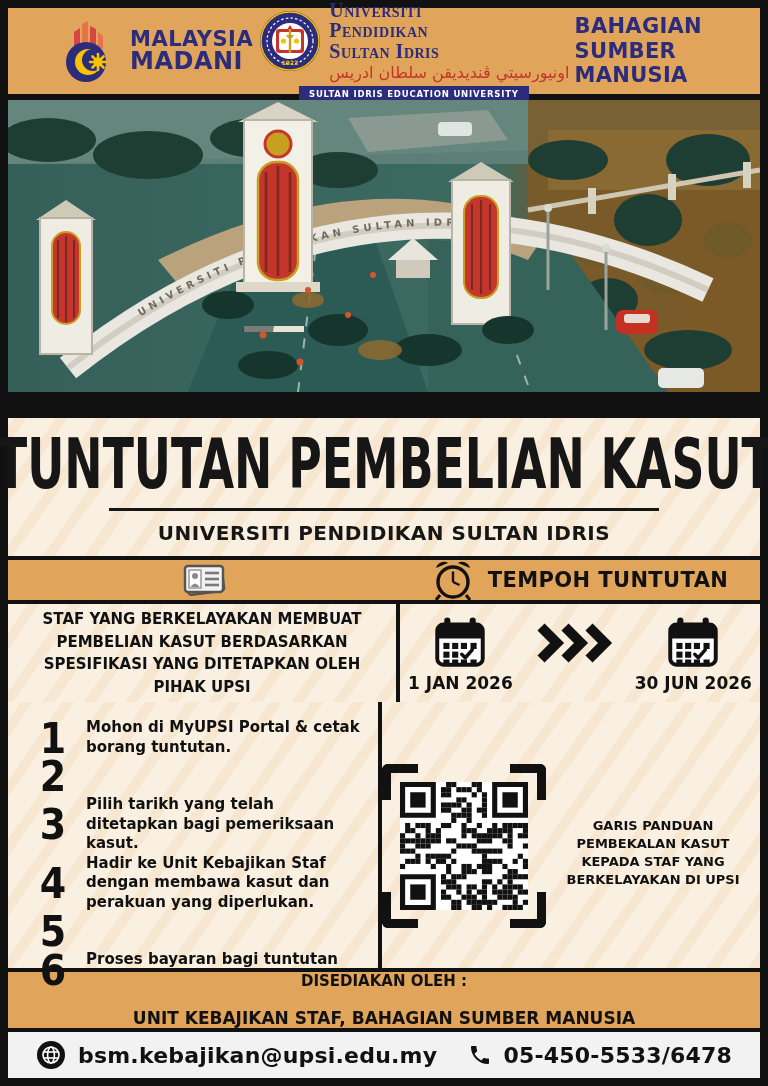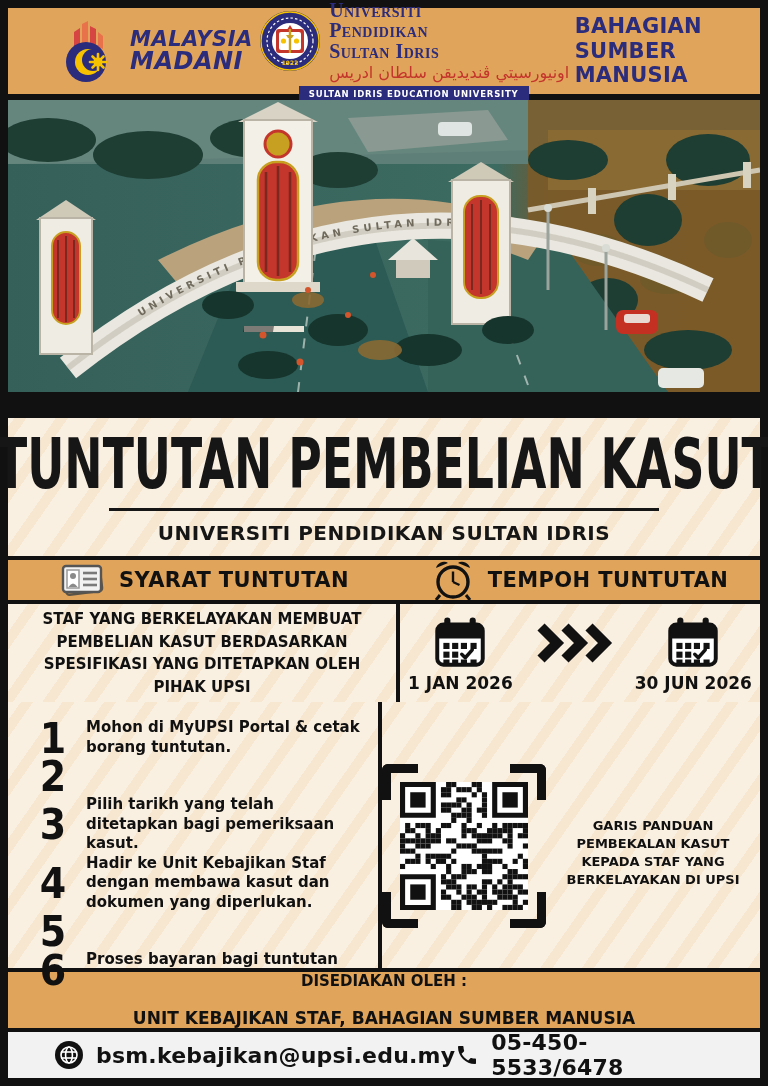--- a/index.html
+++ b/index.html
@@ -16,21 +16,21 @@
       #FAF0E1;
   }
   .tan { background:#E1A45B; }
 
   
   .header {
     height:86px; flex:0 0 auto; display:flex; align-items:center;
     justify-content:space-between; padding:0 58px 0 52px;
   }
   .madani { display:flex; align-items:center; gap:8px; }
-  .madani-text { color:#2B2C7B; font-weight:800; line-height:.95; letter-spacing:.5px;font-style:italic; }
+  .madani-text { color:#2B2C7B; font-weight:800; line-height:.95; letter-spacing:.5px; }
   .madani-l1 { font-size:21px; }
   .madani-l2 { font-size:24px; }
   .upsi-logo { display:flex; flex-direction:column; align-items:center; }
   .upsi-top { display:flex; align-items:center; gap:7px; }
   .upsi-textcol { display:flex; flex-direction:column; }
   .upsi-name { font-family:"Liberation Serif","DejaVu Serif",serif; font-variant:small-caps;
     color:#2B2C7B; font-weight:700; font-size:20px; line-height:1.02; letter-spacing:.5px; }
   .upsi-jawi { color:#C4352B; font-size:16px; margin-top:2px; text-align:center; direction:rtl; }
   .upsi-banner { background:#2B2C7B; color:#fff; font-size:8.5px; font-weight:700;
     letter-spacing:.8px; padding:3px 10px; margin-top:4px; white-space:nowrap; }
@@ -88,21 +88,21 @@
     font-size:13px; line-height:1.4; color:#111; }
 
   
   .prep-band { height:64px; flex:0 0 auto; display:flex; flex-direction:column;
     align-items:center; justify-content:center; }
   .prep-l1 { font-weight:800; font-size:15px; color:#111; }
   .prep-l2 { font-weight:800; font-size:17px; color:#111; margin-top:18px; }
 
   
   .footer { height:46px; flex:0 0 auto; background:#F2F2F2; display:flex;
-    align-items:center; justify-content:space-between; padding:0 46px; }
+    align-items:center; justify-content:space-between; padding:0 28px; }
   .contact { display:flex; align-items:center; gap:12px; }
   .contact-text { font-weight:800; font-size:22px; color:#111; letter-spacing:.2px; }
   .icon { display:inline-flex; }
 </style>
 </head>
 <body>
 
 <div class="poster">
 
   <div class="header tan">
@@ -321,21 +321,20 @@
           <rect x="8" y="9" width="12" height="18" fill="#fff" stroke="#999" stroke-width="1.5"></rect>
           <circle cx="14" cy="15" r="3" fill="#8a8a8a"></circle>
           <path d="M9.5 26 q4.5 -7 9 0 z" fill="#8a8a8a"></path>
           <g stroke="#7a7a7a" stroke-width="2.6">
               <line x1="24" y1="12" x2="38" y2="12"></line>
               <line x1="24" y1="18" x2="38" y2="18"></line>
               <line x1="24" y1="24" x2="38" y2="24"></line>
             </g>
         </svg>
       </span>
-      <span class="sec-title">SYARAT TUNTUTAN</span>
     </div>
     <div class="sec-head">
       <span class="icon">
         <svg width="42" height="44" viewBox="0 0 42 44">
           <path d="M4 10 a8 8 0 0 1 12 -5 z" fill="#111"></path>
           <path d="M38 10 a8 8 0 0 0 -12 -5 z" fill="#111"></path>
           <circle cx="21" cy="24" r="15" fill="none" stroke="#111" stroke-width="3.4"></circle>
           <line x1="21" y1="24" x2="21" y2="13.5" stroke="#111" stroke-width="2.4"></line>
           <line x1="21" y1="24" x2="27.5" y2="27" stroke="#111" stroke-width="2.4"></line>
           <line x1="8" y1="37" x2="4" y2="42" stroke="#111" stroke-width="3"></line>
@@ -421,21 +420,21 @@
       </div>
       <div class="step">
         <span class="step-num">2</span>
       </div>
       <div class="step">
         <span class="step-num">3</span>
         <span class="step-text">Pilih tarikh yang telah ditetapkan bagi pemeriksaan kasut.</span>
       </div>
       <div class="step">
         <span class="step-num">4</span>
-        <span class="step-text">Hadir ke Unit Kebajikan Staf dengan membawa kasut dan dokumen yang diperlukan.</span>
+        <span class="step-text">Hadir ke Unit Kebajikan Staf dengan membawa kasut dan perakuan yang diperlukan.</span>
       </div>
       <div class="step">
         <span class="step-num">5</span>
       </div>
       <div class="step">
         <span class="step-num">6</span>
         <span class="step-text">Proses bayaran bagi tuntutan yang diperaku.</span>
       </div>
     </div>
     <div class="vdiv"></div>

